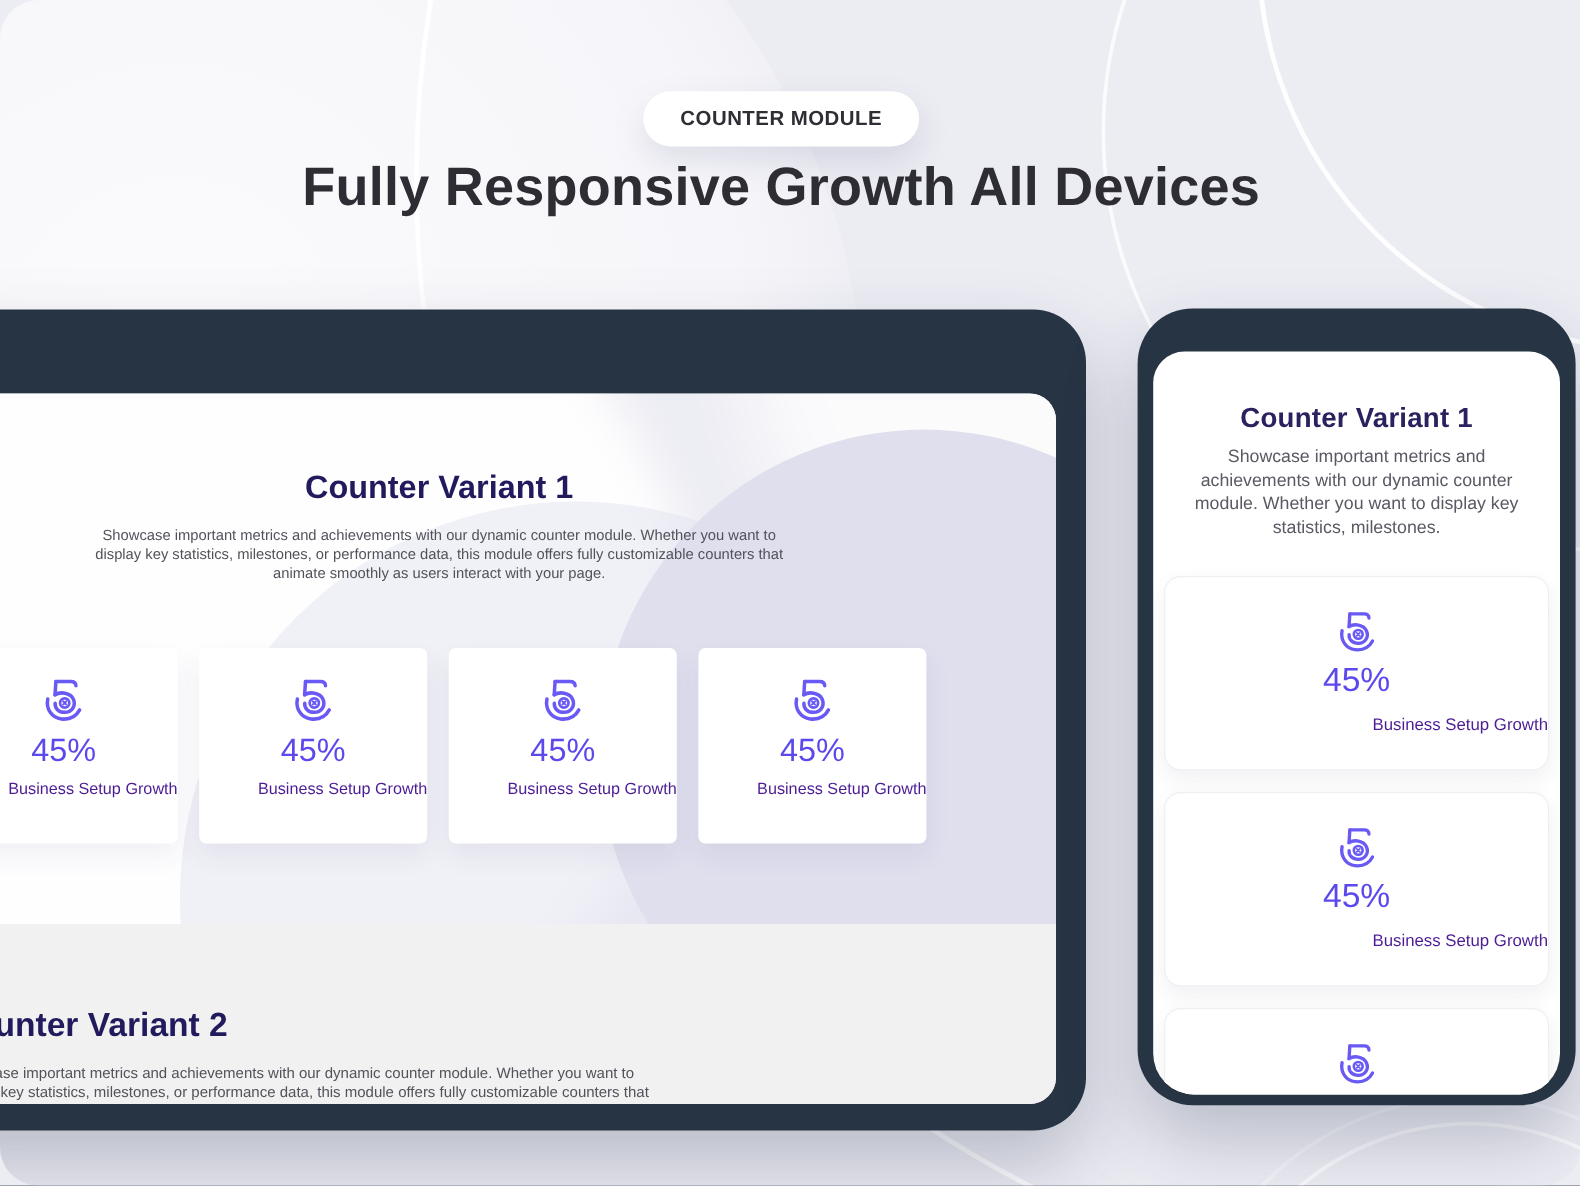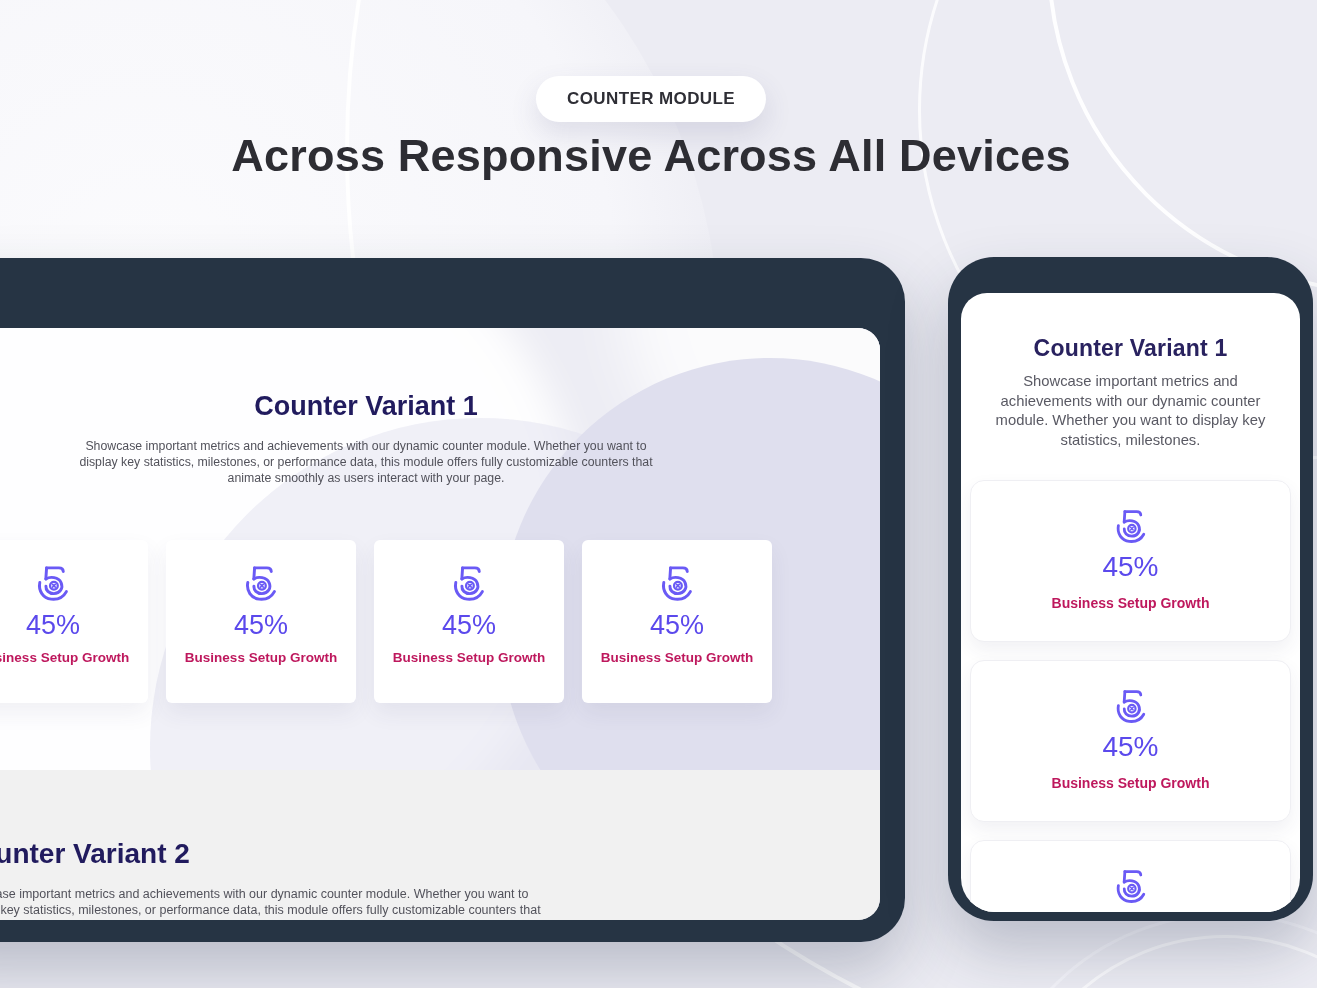--- a/index.html
+++ b/index.html
@@ -1,19 +1,19 @@
 <!DOCTYPE html>
 <html><head>
 <meta charset="utf-8">
 <style>
   * { margin:0; padding:0; box-sizing:border-box; }
   html,body { width:1317px; height:988px; }
   body { font-family:"Liberation Sans", sans-serif; background:#ECECF3; }
 
-  .page { position:relative; width:1317px; height:988px; overflow:hidden; background:#ECECF3; }
+  .page { position:relative; width:1317px; height:988px; overflow:hidden; background:#ECECF3;border-radius:32px; }
 
   
   .deco { position:absolute; border-radius:50%; pointer-events:none; }
   .blob-left { left:-430px; top:-230px; width:1150px; height:1150px;
                background:radial-gradient(circle at 50% 45%, #fbfbfd 0%, #f6f6fa 55%, rgba(246,246,250,0) 72%); }
   .ring-huge { left:345px; top:-795px; width:1890px; height:1890px; border:4px solid rgba(255,255,255,.9); }
   .ring-tr   { left:1047px; top:-373px; width:666px; height:666px; border:4px solid rgba(255,255,255,.95); }
   .ring-phone{ left:918px;  top:-242px; width:704px; height:704px; border:3px solid rgba(255,255,255,.8); }
   .ring-br1  { left:1005px; top:935px;  width:440px; height:440px; border:3px solid rgba(255,255,255,.7); }
   .ring-br2  { left:983px;  top:913px;  width:484px; height:484px; border:3px solid rgba(250,250,253,.55); }
@@ -42,21 +42,21 @@
   .dsec1 .purple-circle2 { position:absolute; left:230px; top:90px; width:660px; height:660px; border-radius:50%;
                            background:rgba(228,228,240,.55); }
   .dsec1-content { position:absolute; left:146px; top:0; width:600px; text-align:center; }
   .d-heading { margin-top:63px; font-size:27px; font-weight:bold; color:#211B5E; }
   .d-desc { margin:17px auto 0; width:580px; font-size:12.3px; line-height:15.8px; color:#52525B; }
   .cards-row { position:absolute; left:38px; top:212px; display:flex; gap:18px; }
   .counter-card { width:190px; height:163px; background:#ffffff; border-radius:6px; text-align:center;
                   box-shadow:0 10px 22px rgba(50,50,100,.07); padding-top:21px; }
   .counter-icon { width:44px; height:44px; color:#6A5AF5; display:block; margin:0 auto; }
   .counter-value { margin-top:5px; font-size:27px; font-weight:normal; color:#5B49EC; }
-  .counter-label { margin-top:9px; font-size:13.5px; font-weight:bold; color:#be185d; }
+  .counter-label { margin-top:9px; font-size:13.5px; font-weight:normal; color:#4c1d95;text-align:right; }
 
   .dsec2 { position:absolute; left:0; top:442px; width:960px; height:150px; background:#F1F1F1; overflow:hidden; }
   .dsec2-content { position:absolute; left:38px; top:68px; width:590px; text-align:left; }
   .d2-heading { font-size:28px; font-weight:bold; color:#211B5E; }
   .d2-desc { margin-top:16px; width:588px; font-size:12.5px; line-height:16px; color:#52525B; }
 
   
   .phone-frame { position:absolute; left:948px; top:257px; width:365px; height:664px;
                  background:#263444; border-radius:46px;
                  box-shadow:0 30px 60px rgba(40,50,80,.25); }
@@ -91,21 +91,21 @@
 <div class="page">
 
   <div class="deco blob-left"></div>
   <div class="deco ring-huge"></div>
   <div class="deco ring-tr"></div>
   <div class="deco ring-phone"></div>
   <div class="deco ring-br2"></div>
   <div class="deco ring-br1"></div>
 
   <div class="badge">COUNTER MODULE</div>
-  <h1 class="hero-title">Across Responsive Across All Devices</h1>
+  <h1 class="hero-title">Fully Responsive Growth All Devices</h1>
 
   <div class="desktop-frame">
     <div class="desktop-screen">
 
       <div class="dsec1">
         <div class="white-blob"></div>
         <div class="white-blob2"></div>
         <div class="purple-circle2"></div>
         <div class="purple-circle"></div>
 

